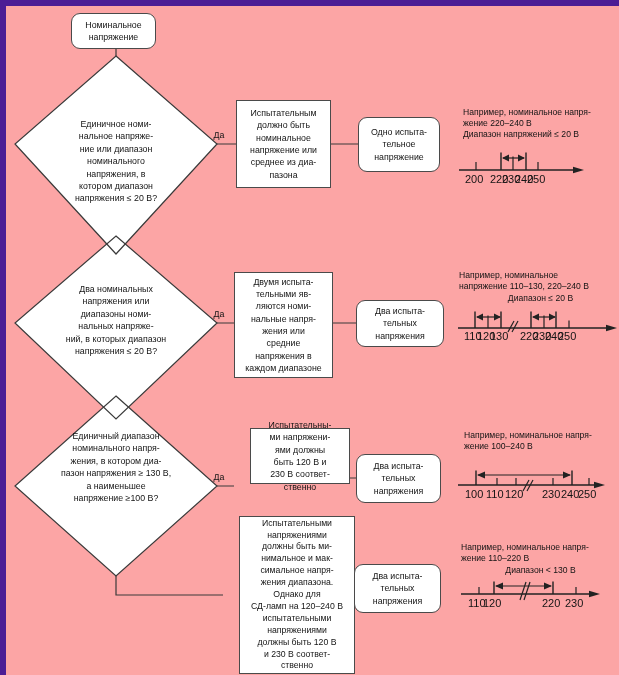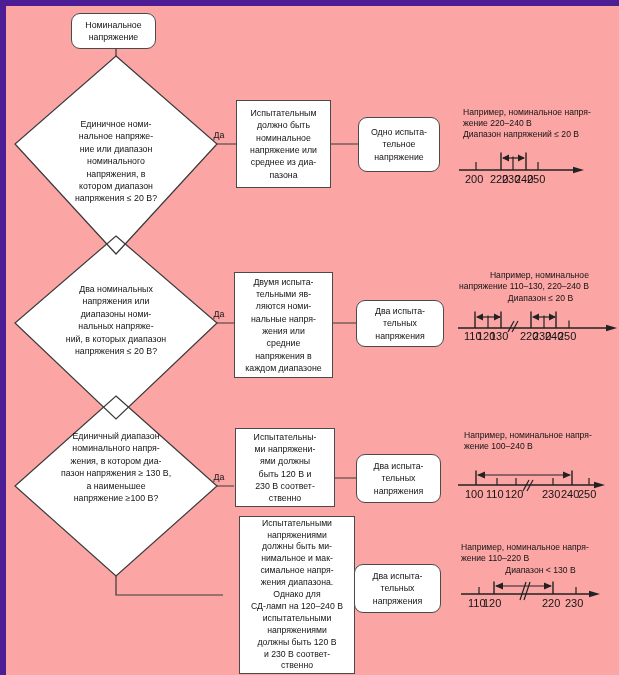--- a/index.html
+++ b/index.html
@@ -98,21 +98,21 @@
 жения или
 средние
 напряжения в
 каждом диапазоне</div>
   <div class="node rect" style="left:230px;top:94px;width:95px;height:88px;">Испытательным
 должно быть
 номинальное
 напряжение или
 среднее из диа-
 пазона</div>
-  <div class="node rect" style="left:229px;top:422px;width:100px;height:79px;">Испытательны-
+  <div class="node rect" style="left:244px;top:422px;width:100px;height:56px;">Испытательны-
 ми напряжени-
 ями должны
 быть 120 В и
 230 В соответ-
 ственно</div>
   <div class="node rect tight" style="left:233px;top:510px;width:116px;height:158px;">Испытательными
 напряжениями
 должны быть ми-
 нимальное и мак-
 симальное напря-
@@ -155,21 +155,21 @@
       <polygon points="62,9.6 69,13 62,16.4"></polygon>
     </svg>
     <span class="tick" style="left:9px;top:66px;">200</span>
     <span class="tick" style="left:34px;top:66px;">220</span>
     <span class="tick" style="left:46px;top:66px;">230</span>
     <span class="tick" style="left:59px;top:66px;">240</span>
     <span class="tick" style="left:71px;top:66px;">250</span>
   </div>
 
   <div class="example" style="left:450px;top:264px;">
-    <div class="ex-caption" style="left:3px;top:0;text-align:right;">Например, номинальное
+    <div class="ex-caption" style="left:3px;top:0;">Например, номинальное
 напряжение 110–130, 220–240 В</div>
     <div class="ex-note centered" style="top:23px;">Диапазон ≤ 20 В</div>
     <svg class="numline" style="top:36px;" width="169" height="30" viewBox="0 0 169 30">
       <line class="ax" x1="2" y1="22" x2="153" y2="22"></line>
       <polygon points="150,18.8 161,22 150,25.2"></polygon>
       <line class="bar" x1="19" y1="5.5" x2="19" y2="22"></line>
       <line class="tk" x1="32" y1="9.5" x2="32" y2="22"></line>
       <line class="bar" x1="45" y1="5.5" x2="45" y2="22"></line>
       <line class="bar" x1="75" y1="5.5" x2="75" y2="22"></line>
       <line class="tk" x1="88" y1="9.5" x2="88" y2="22"></line>

